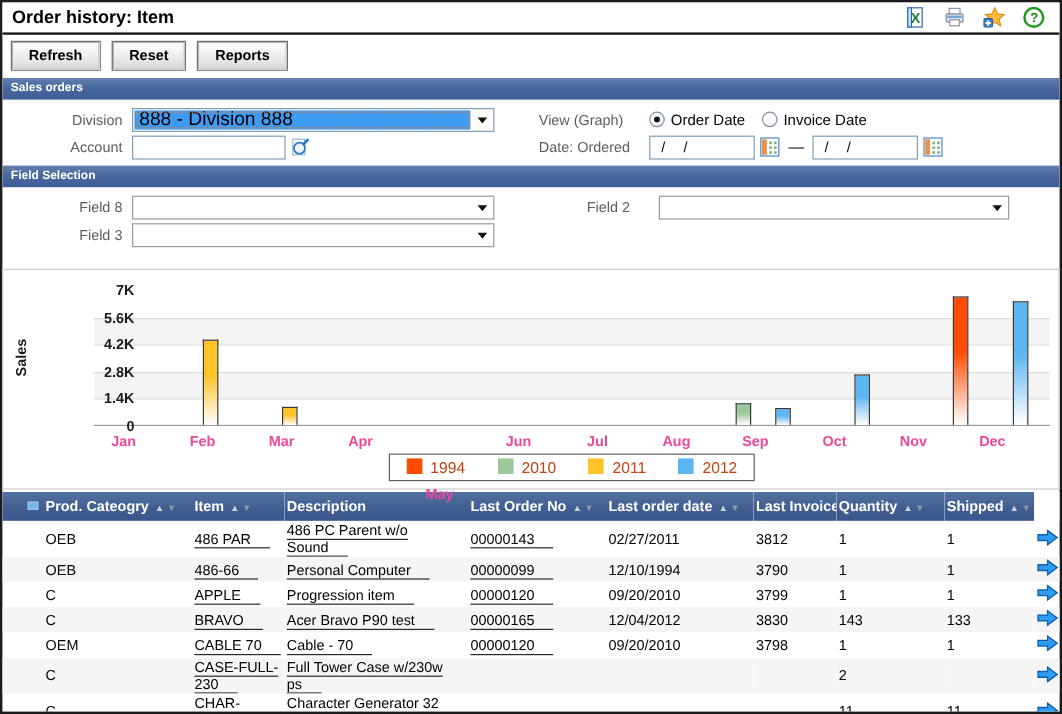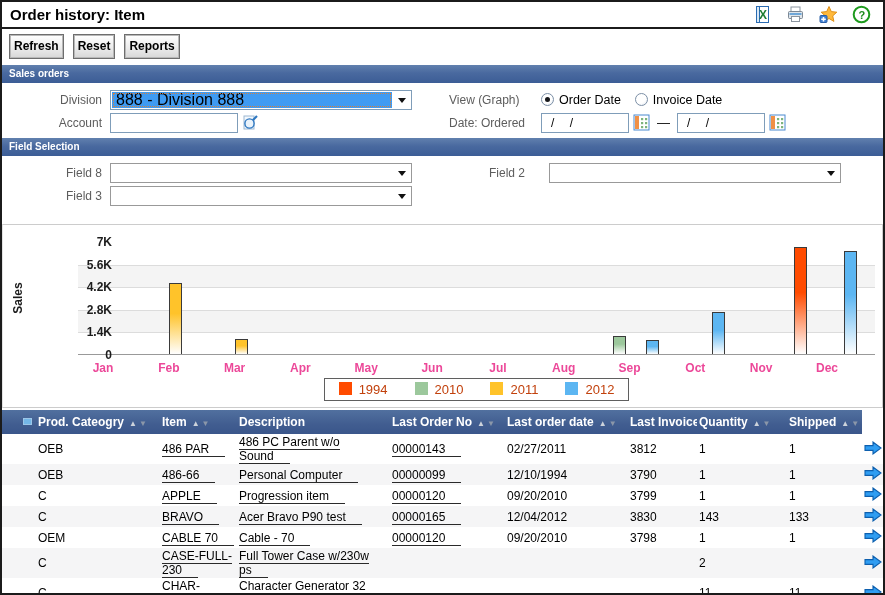--- a/index.html
+++ b/index.html
@@ -7,21 +7,21 @@
   .window { width:885px; height:595px; border:2px solid #1b1b1b; background:#fff; position:relative; overflow:hidden; }
 
   
   .titlebar { height:27px; border-bottom:2px solid #1b1b1b; display:flex; align-items:center; padding:0 12px 0 8px; background:#fff; }
   .title { font-size:15px; font-weight:bold; color:#000; flex:1; }
   .tb-icons { display:flex; gap:14px; align-items:center; }
   .tb-icon { width:19px; height:19px; cursor:pointer; }
 
   
   .toolbar { padding:6px 7px 7px 7px; display:flex; gap:10px; }
-  .btn { font-family:inherit; font-size:12px; font-weight:bold; color:#000; padding:3px 3px 4px;
+  .btn { font-family:inherit; font-size:12px; font-weight:bold; color:#000; padding:3px 13px 4px;
          background:linear-gradient(180deg,#fefefe 0%,#ececec 55%,#d9d9d9 100%);
          border:1px solid #b8b8b8; box-shadow:0 0 0 1px #6e6e6e; margin-left:1px; cursor:pointer; }
 
   
   .section-bar { height:18px; line-height:17px; color:#fff; font-size:10px; font-weight:bold; padding-left:7px;
                  background:linear-gradient(180deg,#6180ae 0%,#49699f 45%,#3c5d96 100%); }
 
   
   .form-area { position:relative; padding:5px 0 4px; }
   .frow { position:relative; height:23px; display:flex; align-items:center; }
@@ -240,21 +240,21 @@
   <div class="ytick" style="top: 123px;">0</div>
       <div class="ytick" style="top: 100.4px;">1.4K</div>
       <div class="ytick" style="top: 77.8px;">2.8K</div>
       <div class="ytick" style="top: 55.2px;">4.2K</div>
       <div class="ytick" style="top: 32.6px;">5.6K</div>
       <div class="ytick" style="top: 10px;">7K</div>
       <div class="month" style="left: 70px;">Jan</div>
       <div class="month" style="left: 135.82px;">Feb</div>
       <div class="month" style="left: 201.64px;">Mar</div>
       <div class="month" style="left: 267.46px;">Apr</div>
-      <div class="month" style="left: 333.28px;">May</div>
+      <div class="month" style="left: 333.28px; margin-top: 44px;">May</div>
       <div class="month" style="left: 399.1px;">Jun</div>
       <div class="month" style="left: 464.92px;">Jul</div>
       <div class="month" style="left: 530.74px;">Aug</div>
       <div class="month" style="left: 596.56px;">Sep</div>
       <div class="month" style="left: 662.38px;">Oct</div>
       <div class="month" style="left: 728.2px;">Nov</div>
       <div class="month" style="left: 794.02px;">Dec</div>
     </div>
 
   <table>

